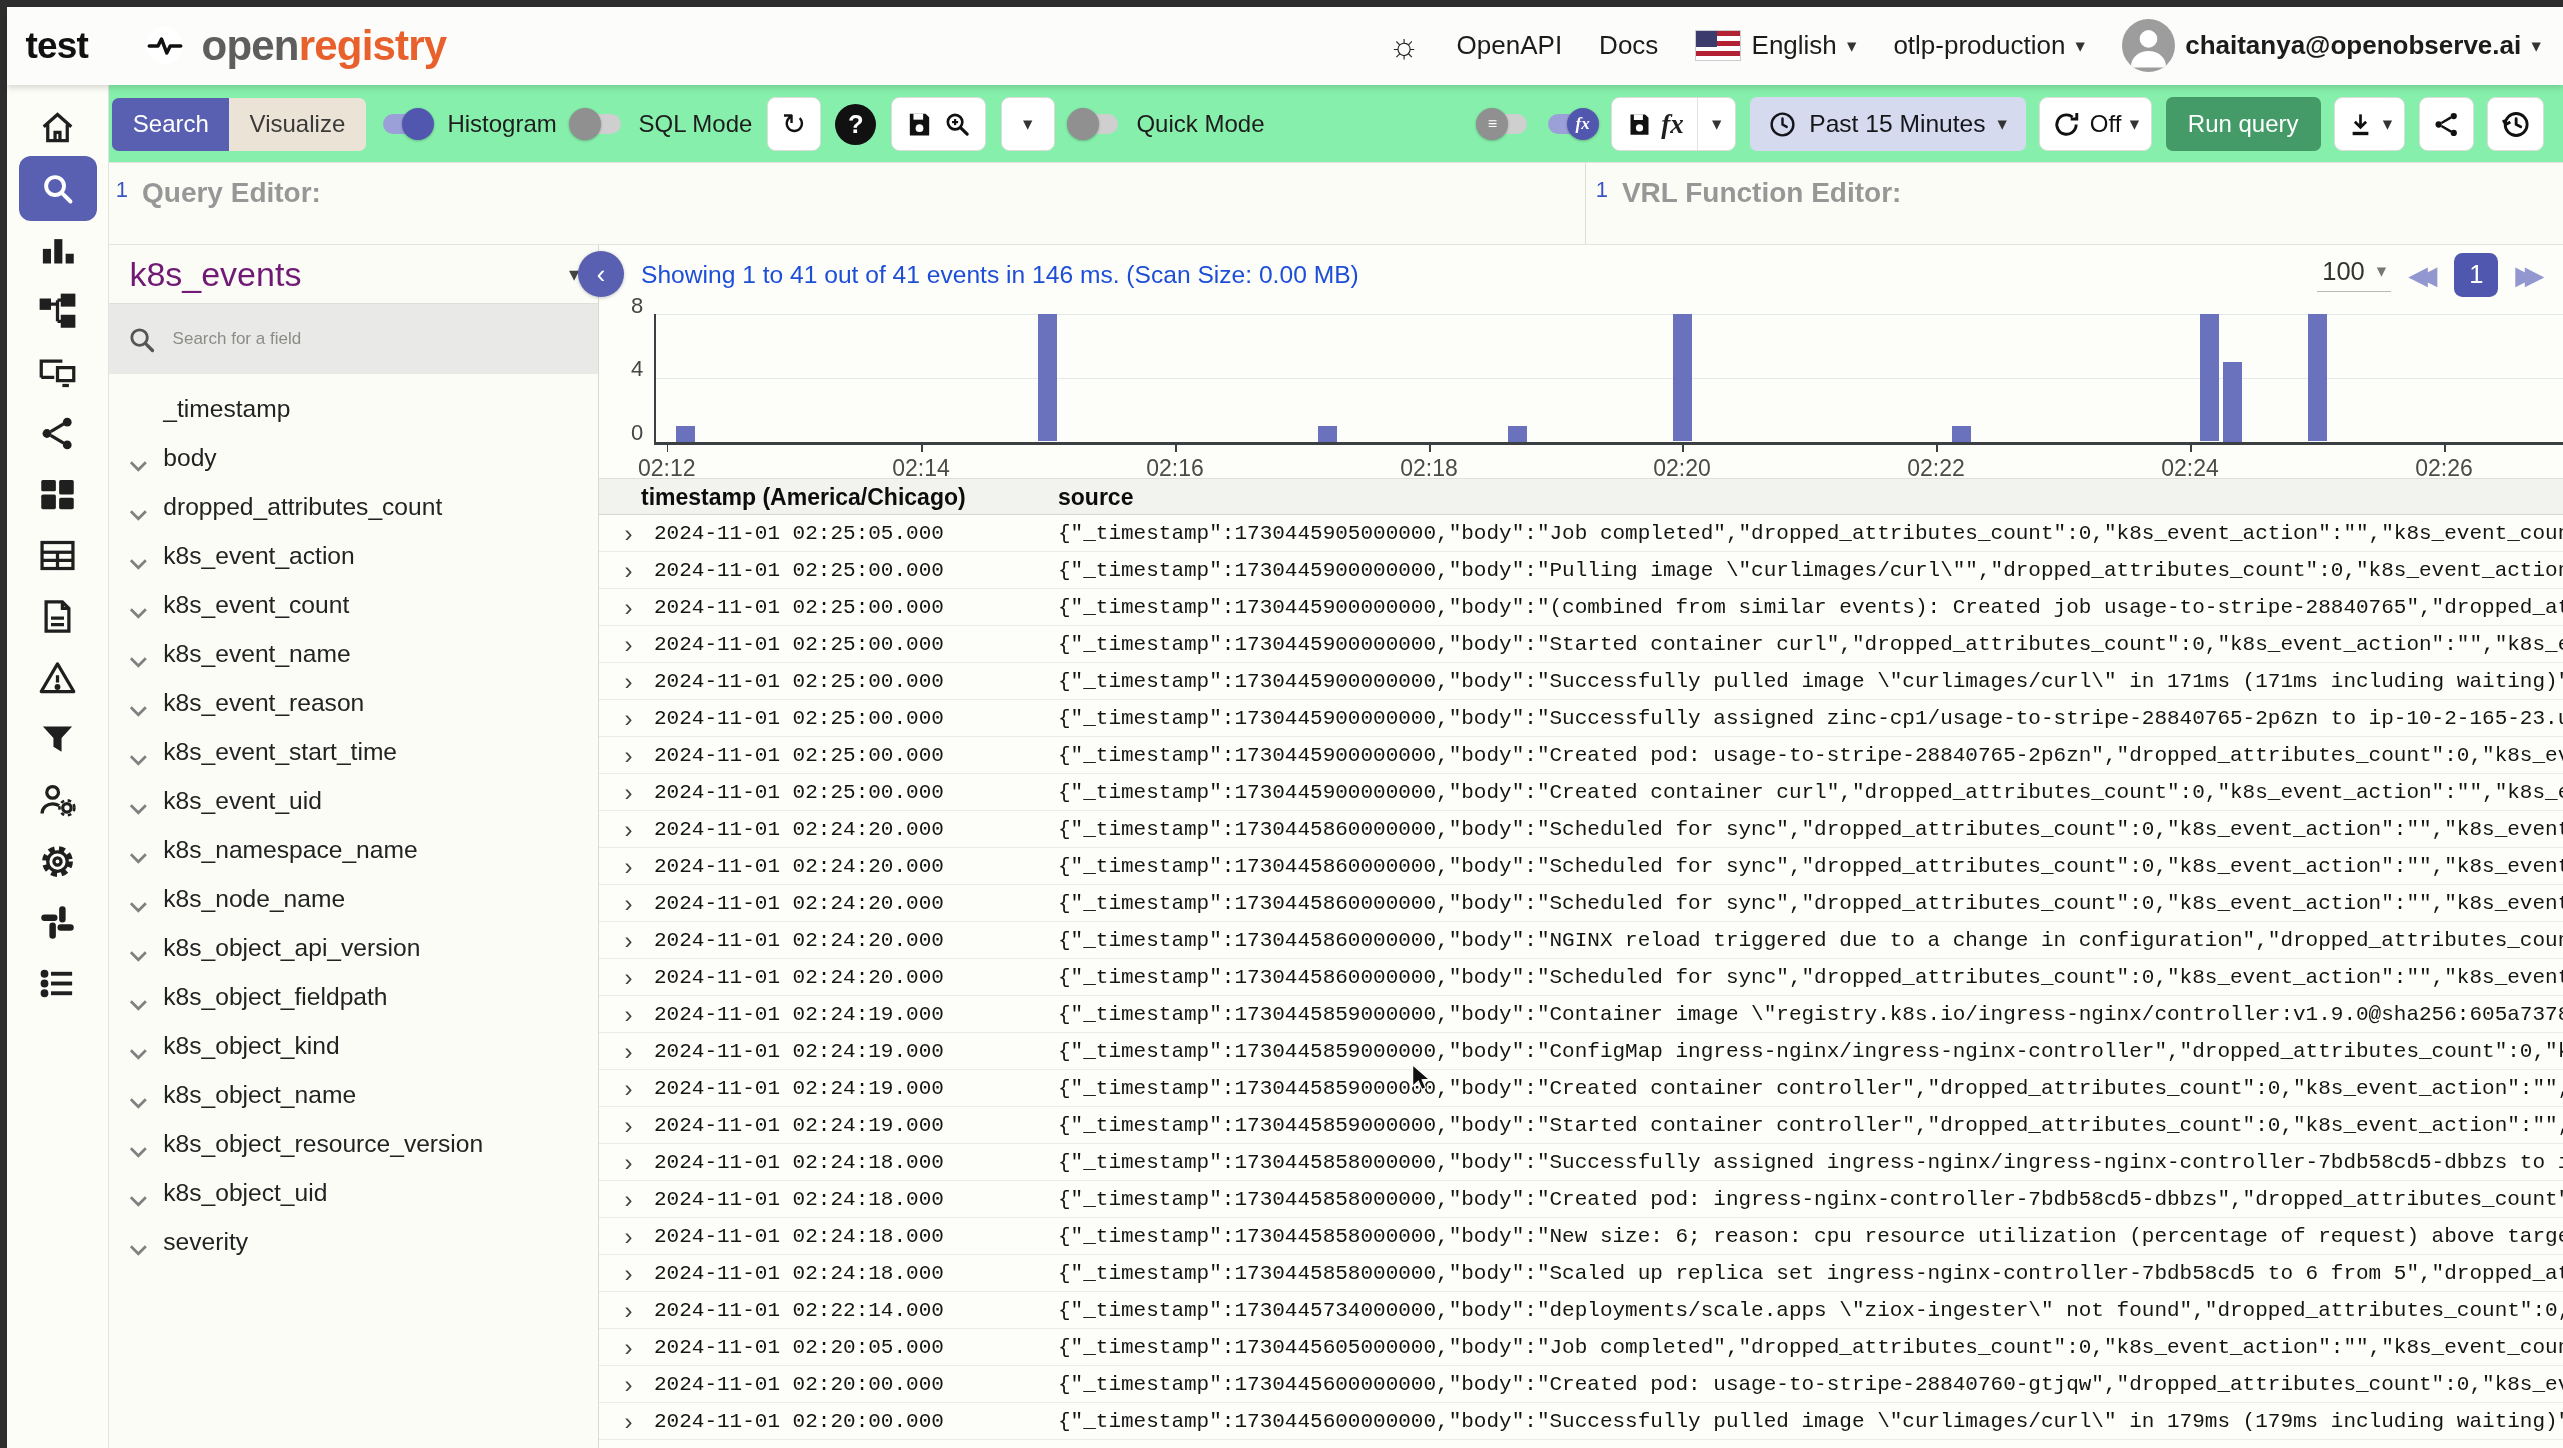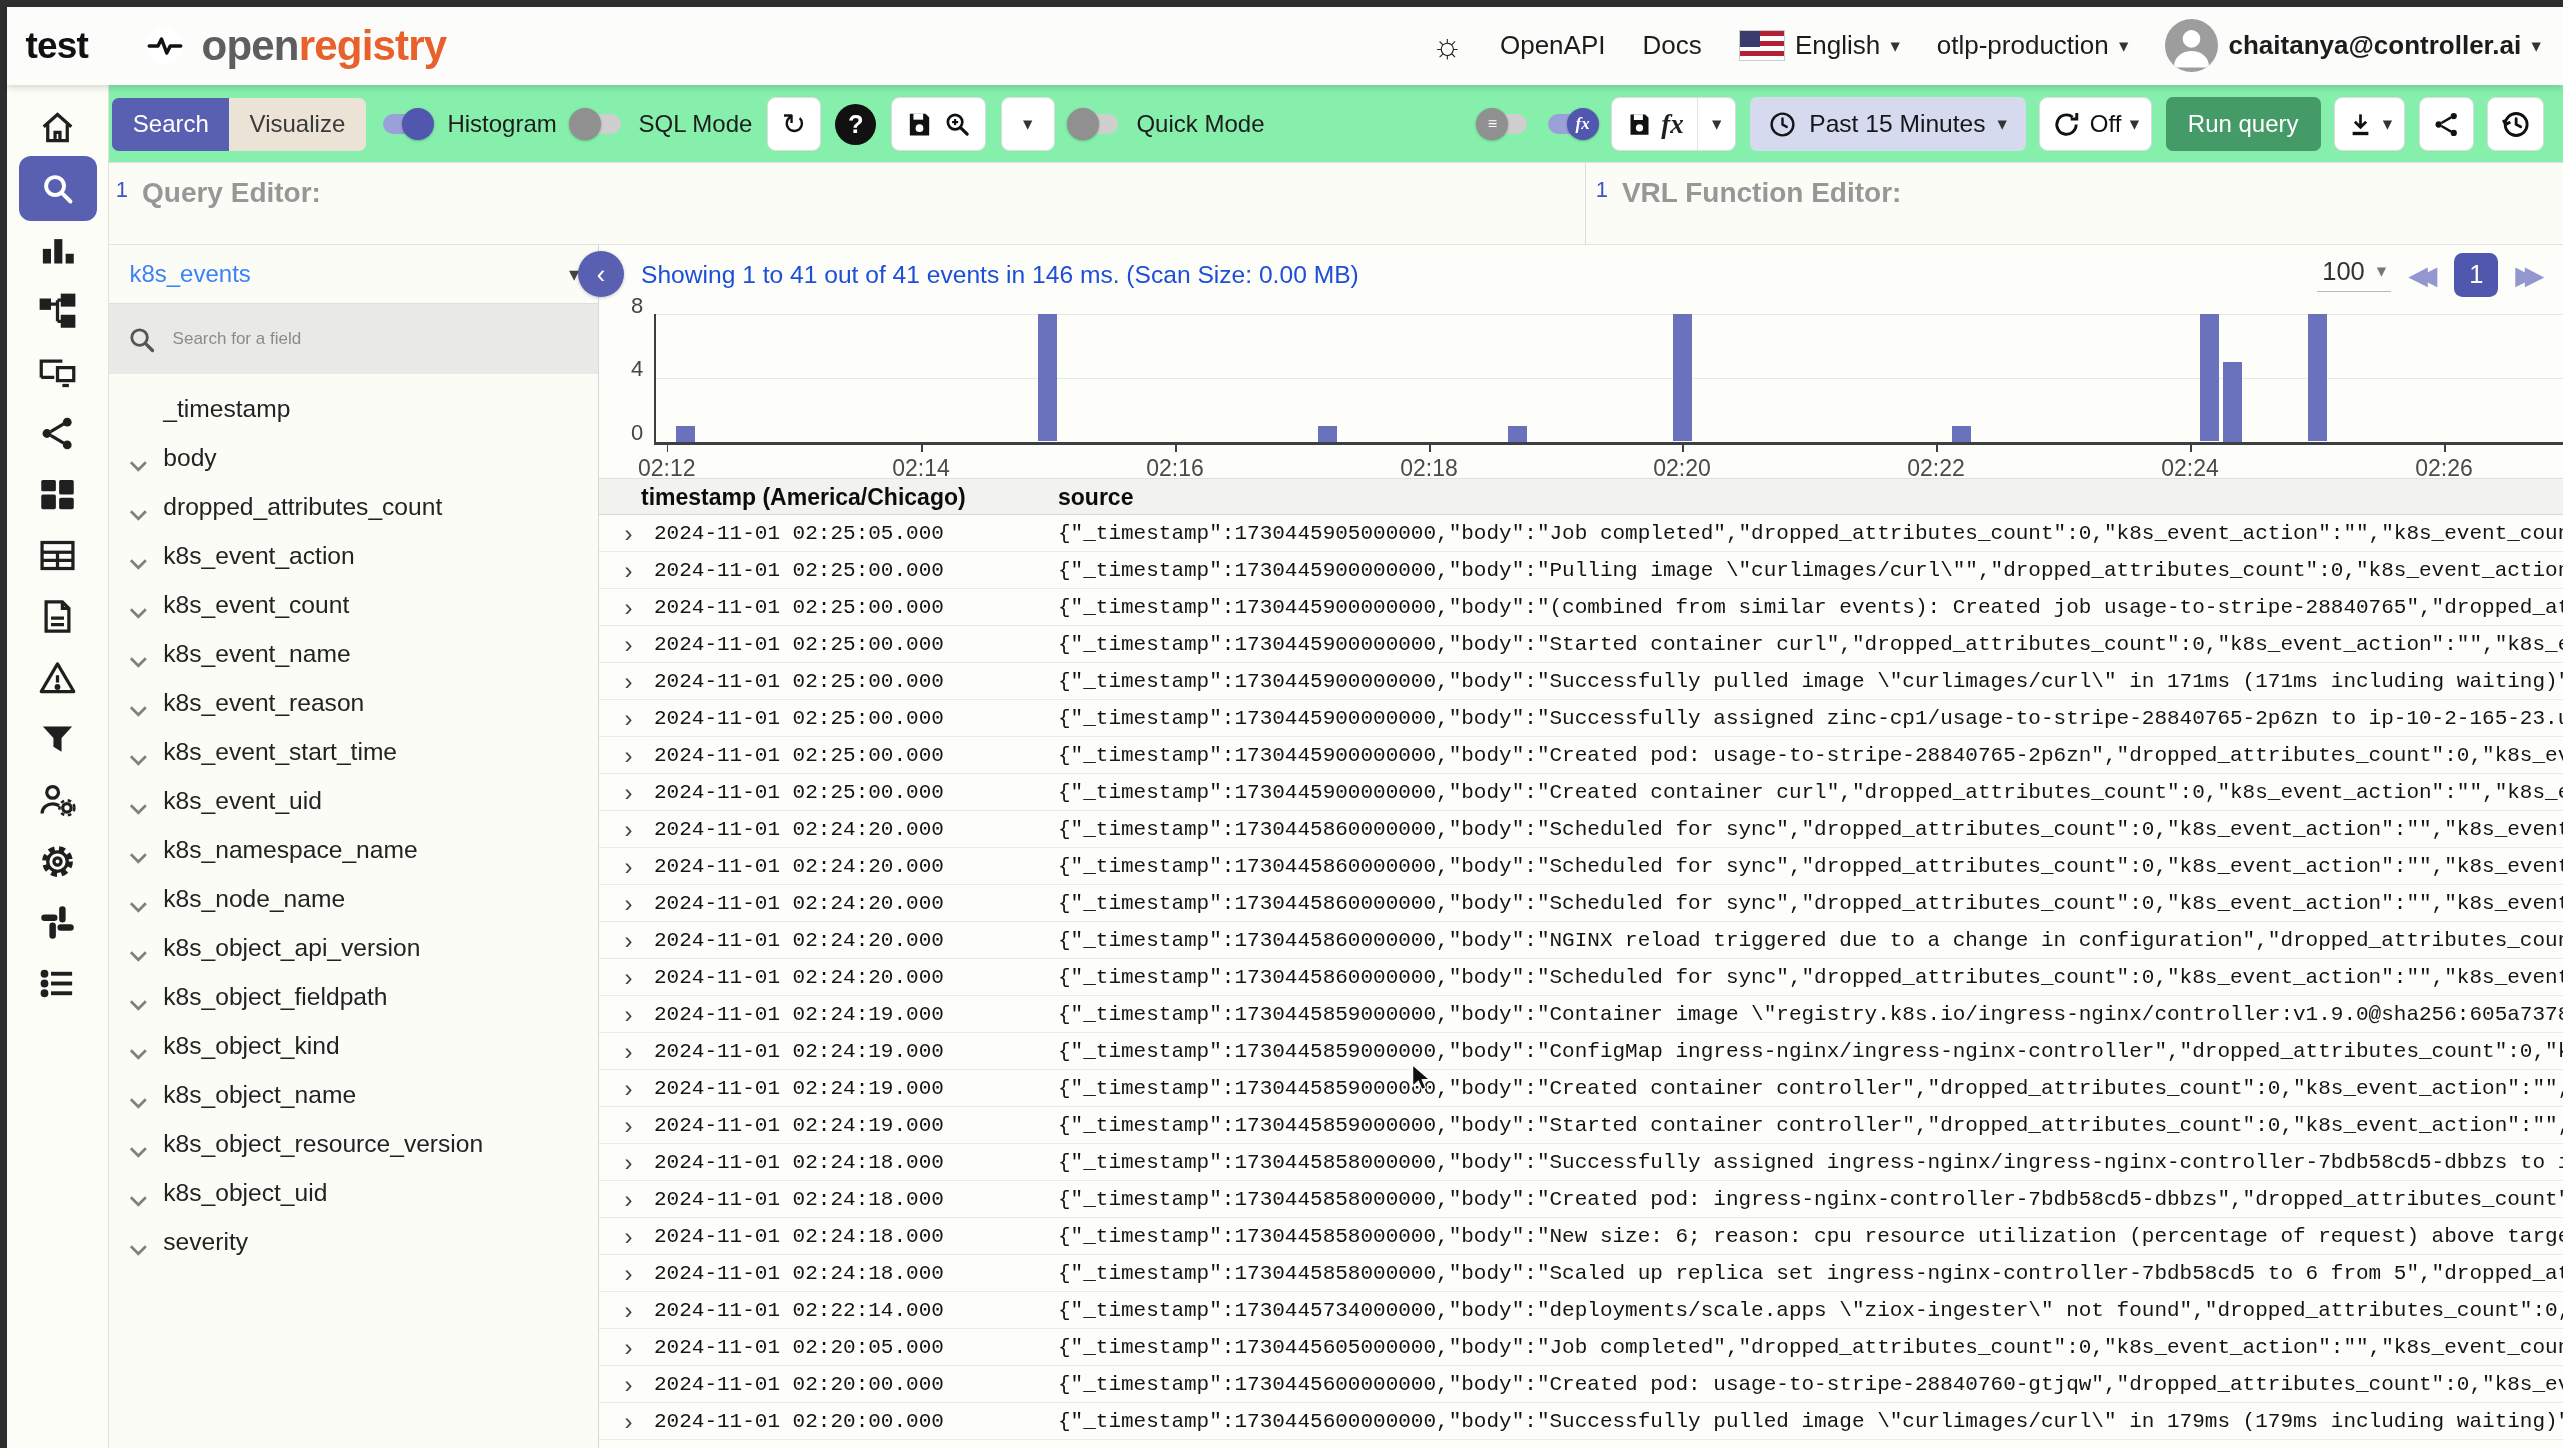--- a/index.html
+++ b/index.html
@@ -73,21 +73,21 @@
            border-bottom:0.8px solid #e4e4df;}
   .editor{position:absolute;top:0;height:82px;}
   .editor .ln{color:#3b55c4;font-size:22px;vertical-align:top;}
   .editor .ph{color:#979797;font-size:28px;font-weight:bold;margin-left:10.2px;}
   #vrl-divider{position:absolute;left:1476px;top:0;width:0.8px;height:82px;background:#dddDD8;}
 
   
   #fields{position:absolute;left:109px;top:245px;width:490px;height:1204px;background:#fcfcf7;
           border-right:0.8px solid #d9d9d4;}
   .stream-row{position:relative;height:59px;border-bottom:0.8px solid #dededa;display:flex;align-items:center;}
-  .stream-value{font-size:24px;margin-left:20.4px;color:#3b82f6;}
+  .stream-value{font-size:34px;margin-left:20.4px;color:#701a75;}
   .stream-caret{position:absolute;right:18.7px;font-size:20.4px;color:#444;}
   .field-search{height:70px;background:#e9e9e7;display:flex;align-items:center;padding:0 17px;gap:13.6px;}
   .field-search input{border:none;outline:none;background:transparent;font-size:17px;color:#333;width:374px;
                       font-family:"Liberation Sans",sans-serif;}
   .field-search input::placeholder{color:#8b8b88;}
   #field-list{position:absolute;left:0;top:129px;width:489px;bottom:0;overflow:hidden;}
   .field-item{height:49px;display:flex;align-items:flex-end;padding-left:18.7px;gap:13.6px;}
   .field-item .chev{width:22px;display:flex;justify-content:center;color:#777;}
   .field-item .flabel{font-size:24.6px;color:#222;}
 
@@ -161,21 +161,21 @@
         <span>otlp-production</span>
         <span class="caret">▾</span>
       </span>
       <span class="hdr-item">
         <span class="avatar">
           <svg width="53" height="53" viewBox="0 0 24 24">
               <circle cx="12" cy="9" r="4" fill="#fff"></circle>
               <path d="M4 22c0-5 4-7.5 8-7.5s8 2.5 8 7.5z" fill="#fff"></path>
             </svg>
         </span>
-        <span class="email">chaitanya@controller.ai</span>
+        <span class="email">chaitanya@openobserve.ai</span>
         <span class="caret">▾</span>
       </span>
     </div>
   </div>
 
   <div id="sidebar">
       <div class="nav-item" style="top: 15.3px;">
         <span>
           <svg width="39" height="39" viewBox="0 0 24 24" fill="none" stroke="currentColor" stroke-width="2">
             <path d="M3.5 11.5 12 4l8.5 7.5"></path>

